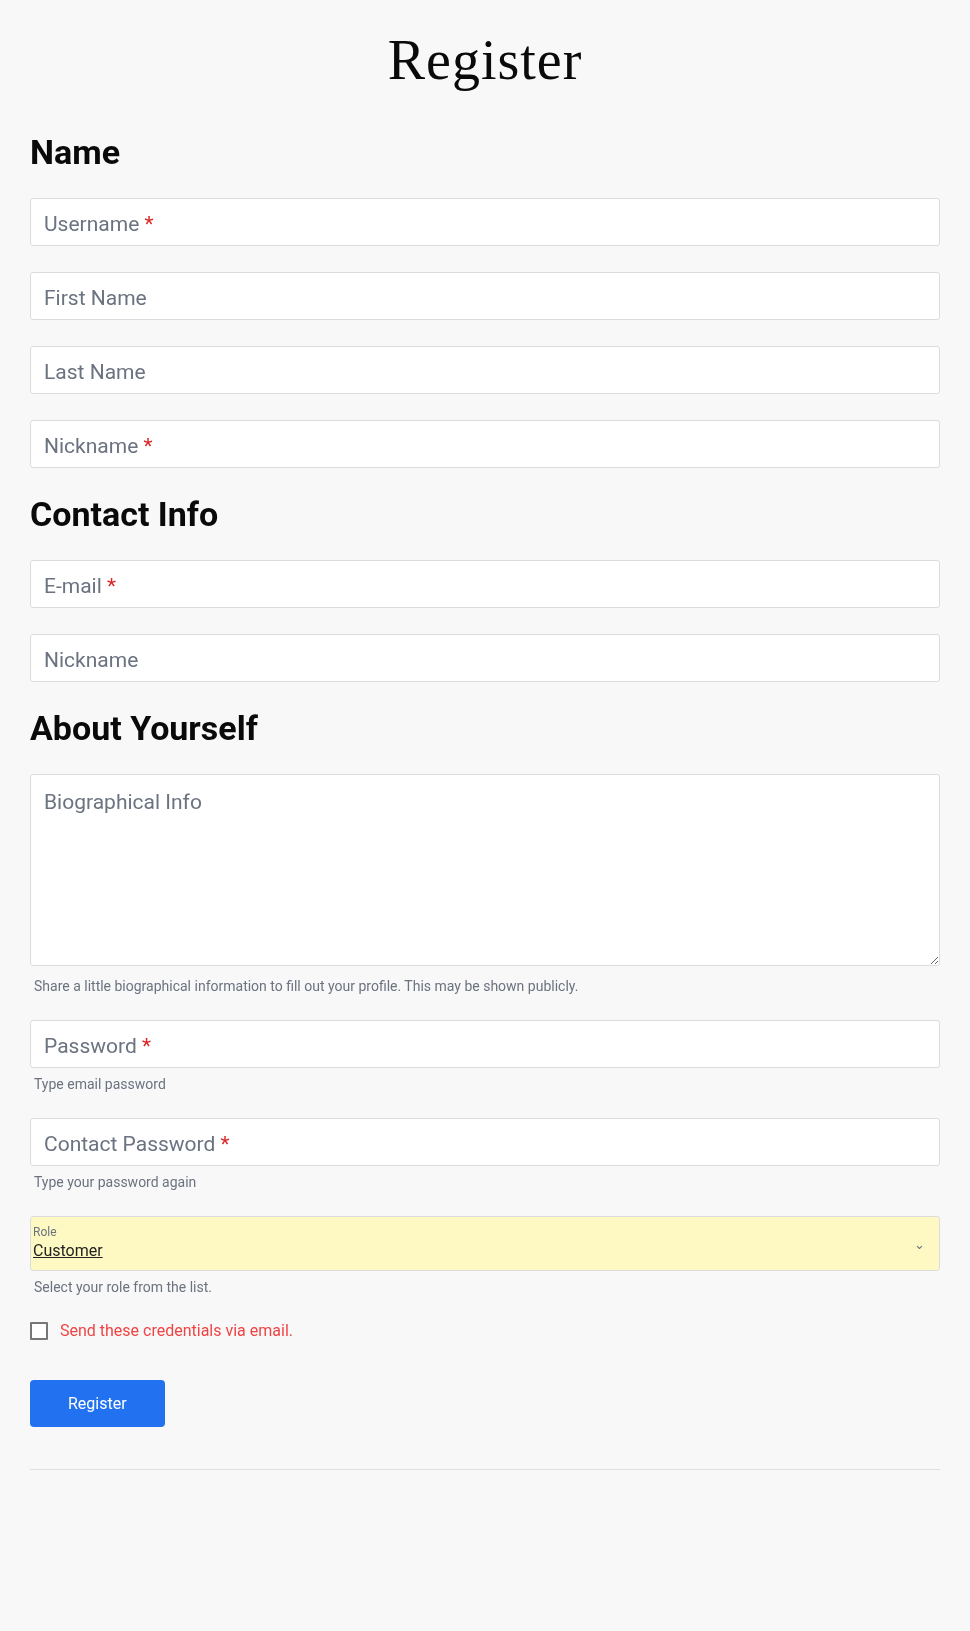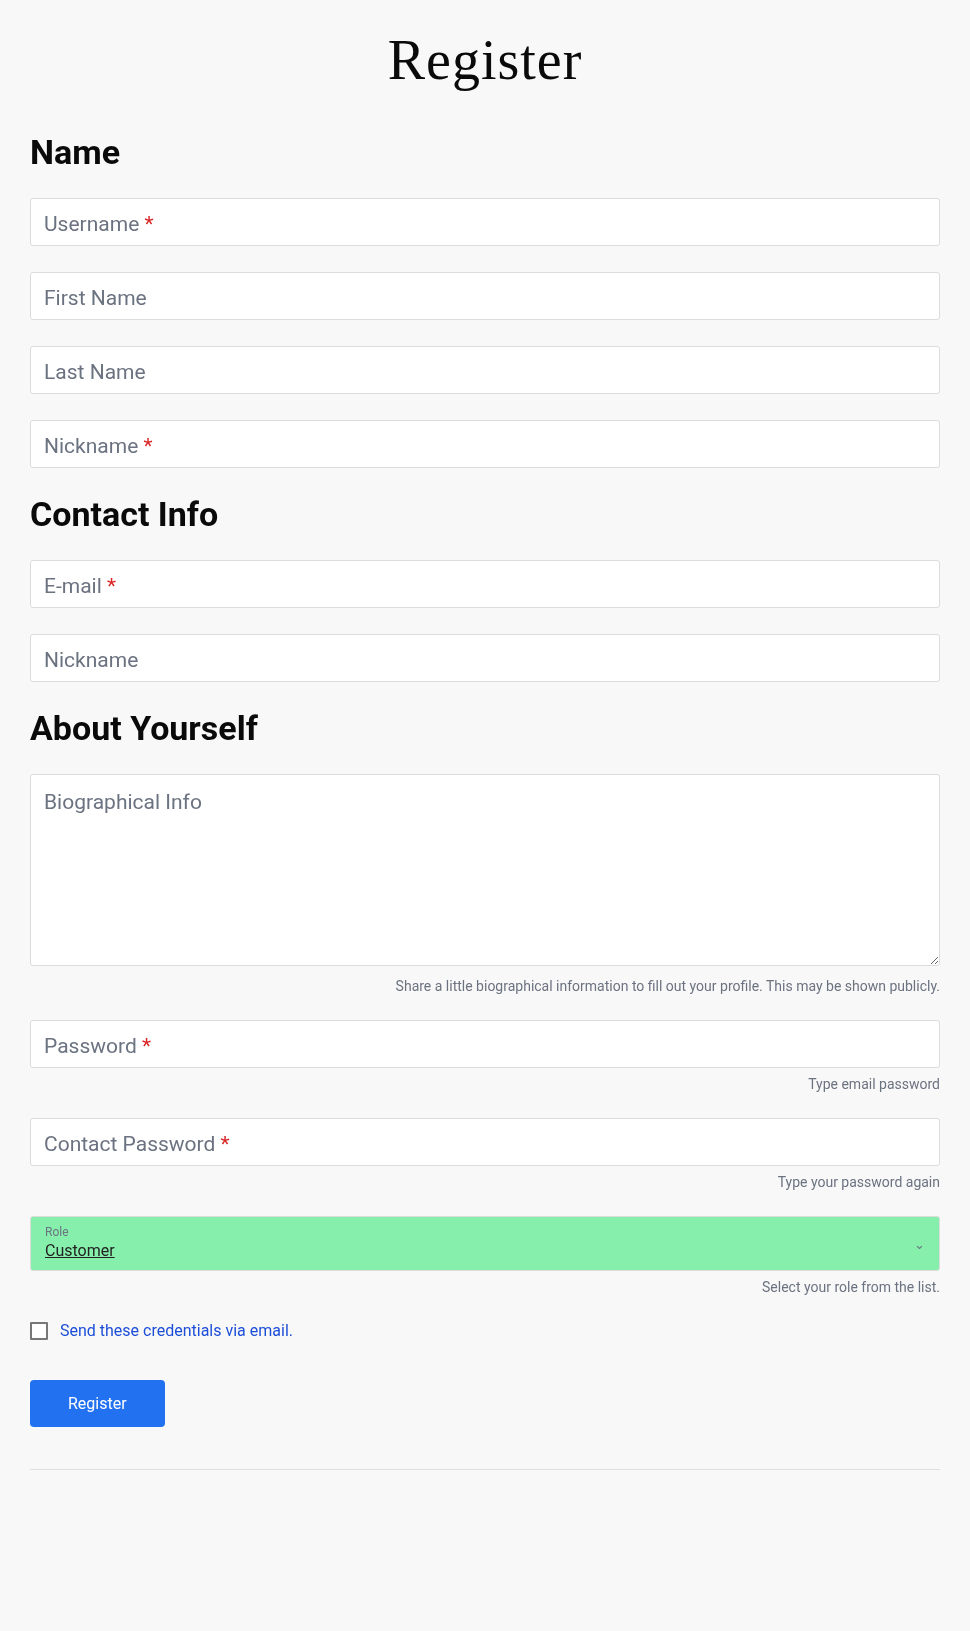--- a/index.html
+++ b/index.html
@@ -47,28 +47,27 @@
     font-size: 21px;
     color: #6b7280;
     pointer-events: none;
   }
   .req { color: #dc2626; }
   .help-text {
     font-size: 14px;
     color: #6b7280;
     margin-top: 8px;
     margin-left: 4px;
-    text-align: right;
   }
   .select-wrap {
     position: relative;
-    background: #86efac;
+    background: #fef9c3;
     border: 1px solid #dcdcdc;
     border-radius: 3px;
-    padding: 8px 14px 10px 14px;
+    padding: 8px 14px 10px 2px;
   }
   .select-label {
     font-size: 12px;
     color: #6b7280;
     display: block;
     margin-bottom: 2px;
   }
   .select-value {
     font-size: 16px;
     color: #222;
@@ -91,21 +90,21 @@
   .checkbox-box {
     width: 18px;
     height: 18px;
     border: 2px solid #777;
     background: #fff;
     border-radius: 1px;
     flex-shrink: 0;
   }
   .checkbox-label {
     font-size: 16px;
-    color: #1d4ed8;
+    color: #ef4444;
   }
   .submit-btn {
     background: #2271f0;
     color: #fff;
     border: none;
     border-radius: 4px;
     font-size: 16px;
     padding: 14px 38px;
     cursor: pointer;
     font-family: inherit;

